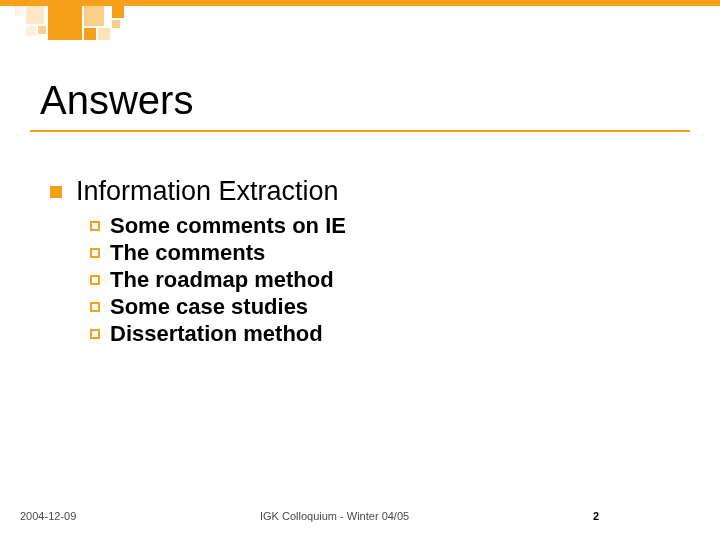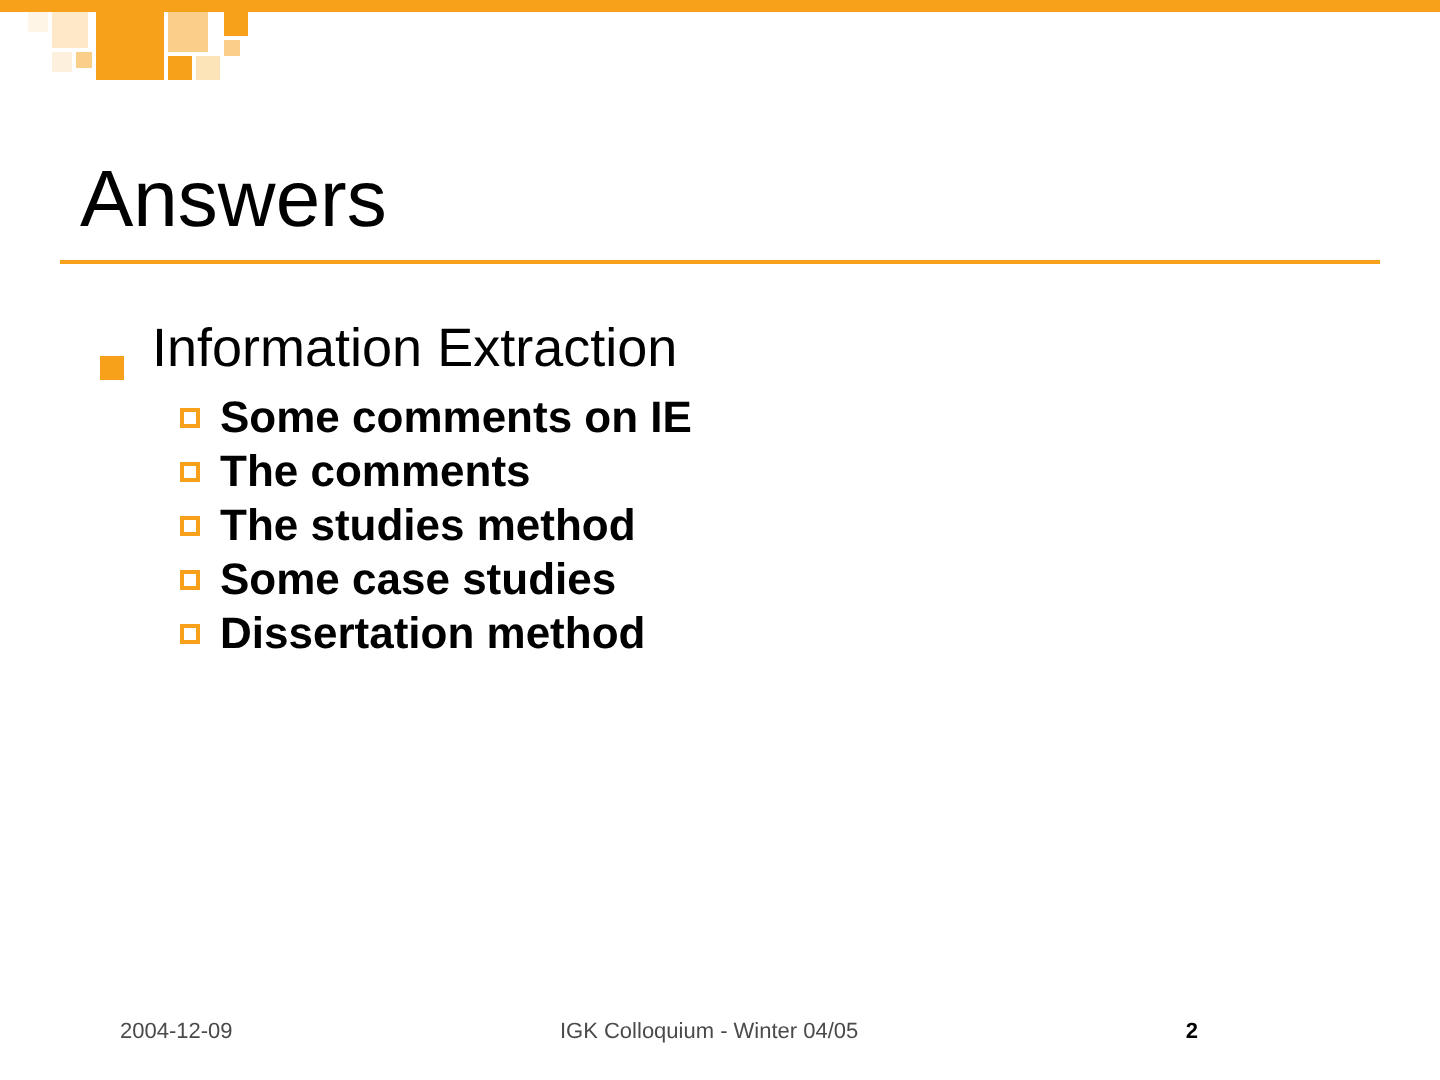--- a/index.html
+++ b/index.html
@@ -35,23 +35,23 @@
       background: #f7a11b;
     }
     .content {
       position: absolute;
       top: 155px;
       left: 50px;
       width: 620px;
     }
     .l1 {
       display: flex;
-      align-items: flex-end;
+      align-items: flex-start;
       margin-bottom: 6px;
-      margin-top: 4px;
+      margin-top: 21px;
     }
     .l1 .bullet-square {
       width: 12px;
       height: 12px;
       background: #f7a11b;
       margin-top: 10px;
       margin-right: 14px;
       flex-shrink: 0;
     }
     .l1 .text {
@@ -78,24 +78,23 @@
       font-weight: bold;
     }
     .footer {
       position: absolute;
       bottom: 18px;
       left: 0;
       width: 619px;
       display: flex;
       align-items: center;
       justify-content: space-between;
-      padding: 0 40px;
+      padding: 0 20px;
       font-size: 11px;
       color: #4a4a4a;
-      margin-left: 20px;
     }
     .footer .center { text-align: center; flex: 1; }
     .footer .right { font-weight: bold; color: #000; }
   </style>
 </head>
 <body>
 
 <svg class="decor" viewBox="0 0 720 60">
 
   <rect x="0" y="0" width="720" height="6" fill="#f7a11b"></rect>
@@ -125,21 +124,21 @@
     <div class="bullet-hollow"></div>
     <div class="text">Some comments on IE</div>
   </div>
   <div class="l2">
     <div class="bullet-hollow"></div>
     <div class="text">The comments</div>
   </div>
 
   <div class="l2">
     <div class="bullet-hollow"></div>
-    <div class="text">The studies method</div>
+    <div class="text">The roadmap method</div>
   </div>
   <div class="l2">
     <div class="bullet-hollow"></div>
     <div class="text">Some case studies</div>
   </div>
   <div class="l2">
     <div class="bullet-hollow"></div>
     <div class="text">Dissertation method</div>
   </div>
 </div>

